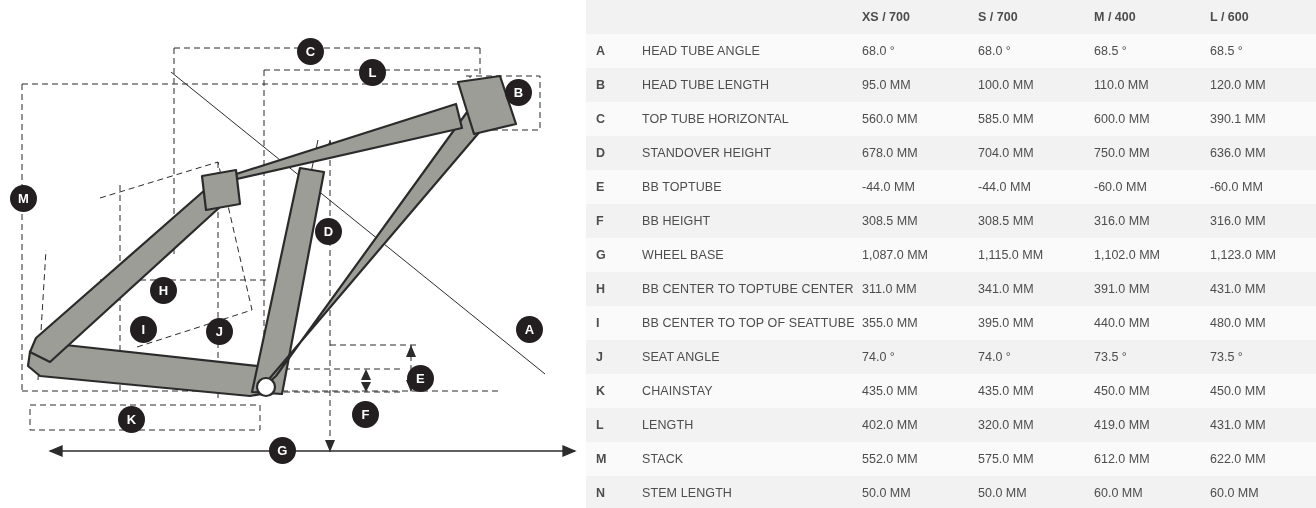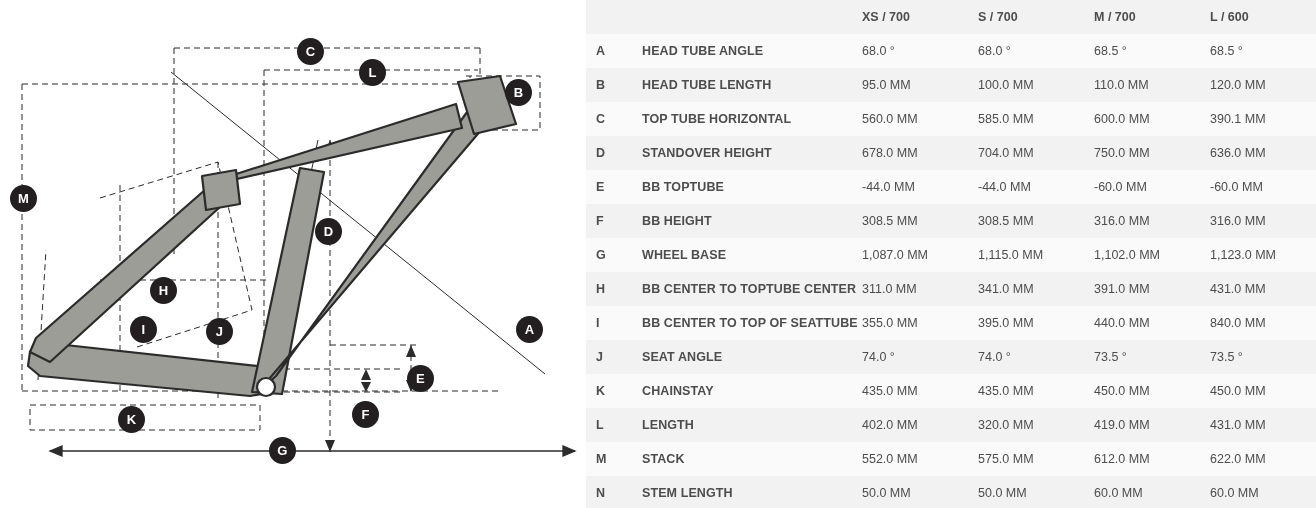--- a/index.html
+++ b/index.html
@@ -73,21 +73,21 @@
   col.c-key   { width: 46px; }
   col.c-label { width: 220px; }
   col.c-size  { width: 116px; }
   td.key {
     font-weight: bold;
     color: #6b6b6b;
     font-size: 12.5px;
     padding-left: 12px;
   }
   td.label {
-    font-weight: bold;
+    font-weight: normal;
     color: #3a3a3a;
     font-size: 12.5px;
     letter-spacing: 0.1px;
   }
   td.val {
     color: #707070;
     font-size: 12.5px;
   }
   tr.odd td, tr.odd th { background: #f2f2f2; }
   tr.even td, tr.even th { background: #fafafa; }
@@ -204,21 +204,21 @@
           <col class="c-size">
           <col class="c-size">
           <col class="c-size">
       </colgroup>
       <thead>
         <tr>
           <th></th>
           <th></th>
           <th>XS / 700</th>
           <th>S / 700</th>
-          <th>M / 700</th>
+          <th>M / 400</th>
           <th>L / 600</th>
         </tr>
       </thead>
       <tbody>
         <tr class="even">
           <td class="key">A</td>
           <td class="label">HEAD TUBE ANGLE</td>
           <td class="val">68.0 °</td>
           <td class="val">68.0 °</td>
           <td class="val">68.5 °</td>
@@ -279,21 +279,21 @@
           <td class="val">341.0 MM</td>
           <td class="val">391.0 MM</td>
           <td class="val">431.0 MM</td>
         </tr>
         <tr class="even">
           <td class="key">I</td>
           <td class="label">BB CENTER TO TOP OF SEATTUBE</td>
           <td class="val">355.0 MM</td>
           <td class="val">395.0 MM</td>
           <td class="val">440.0 MM</td>
-          <td class="val">840.0 MM</td>
+          <td class="val">480.0 MM</td>
         </tr>
         <tr class="odd">
           <td class="key">J</td>
           <td class="label">SEAT ANGLE</td>
           <td class="val">74.0 °</td>
           <td class="val">74.0 °</td>
           <td class="val">73.5 °</td>
           <td class="val">73.5 °</td>
         </tr>
         <tr class="even">

